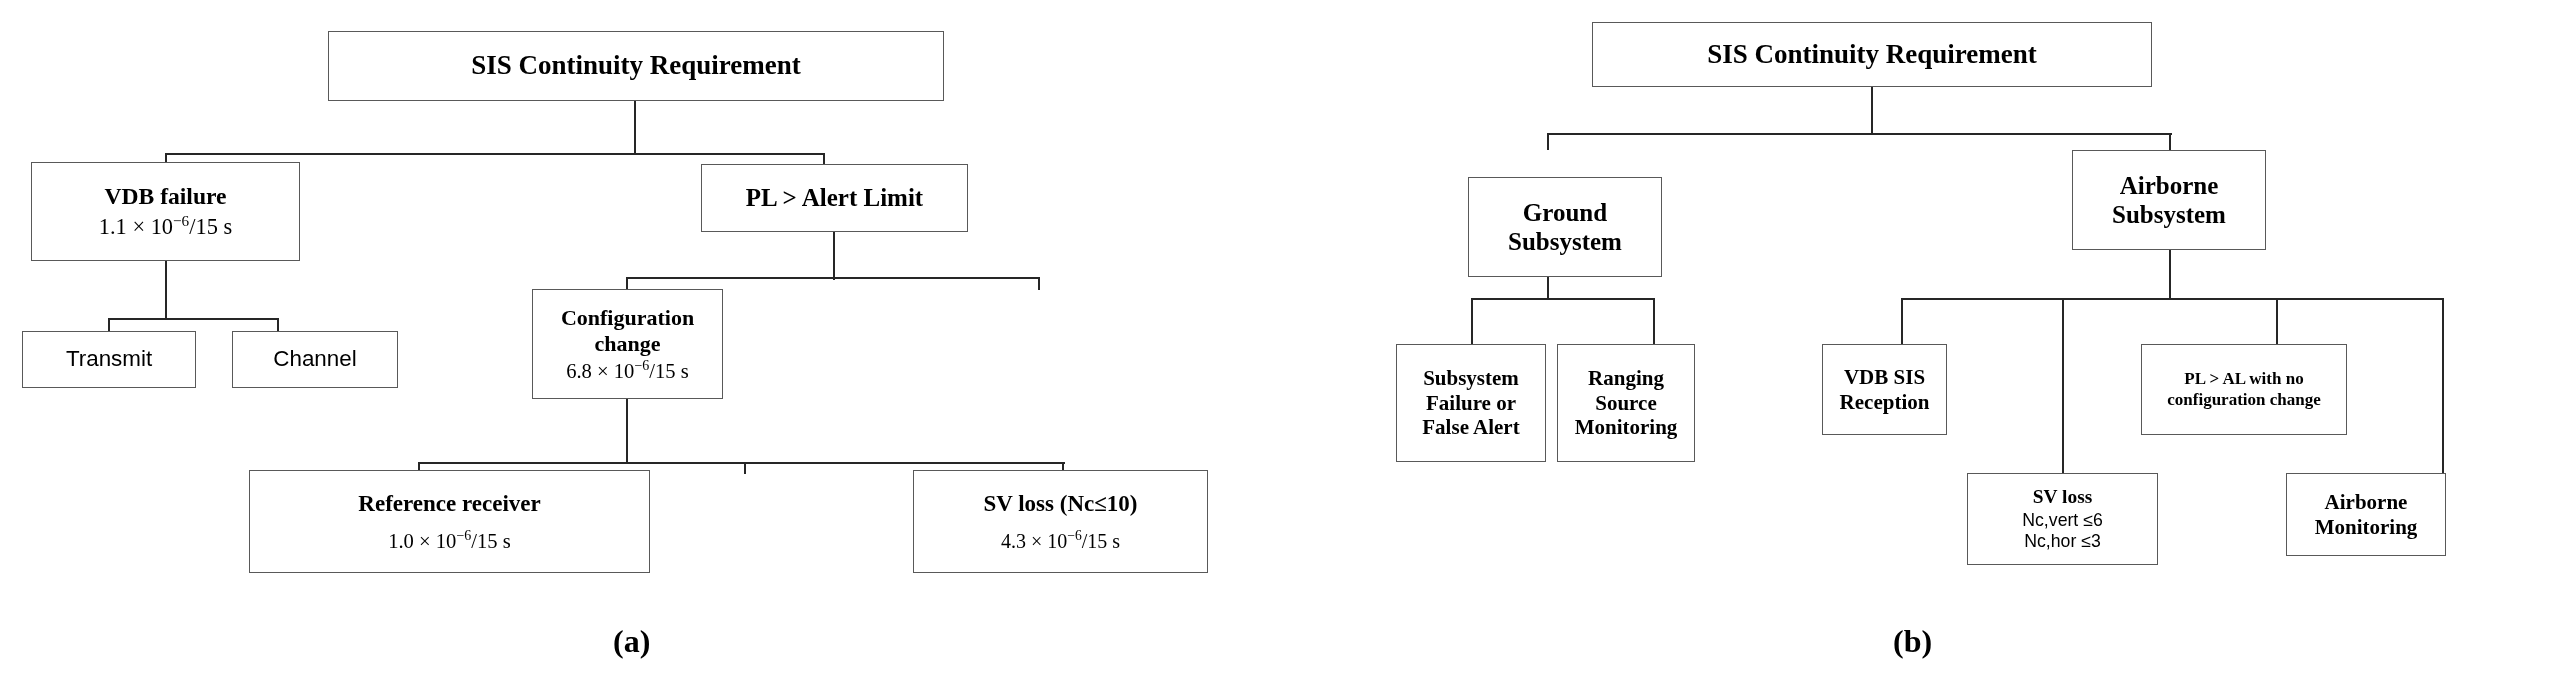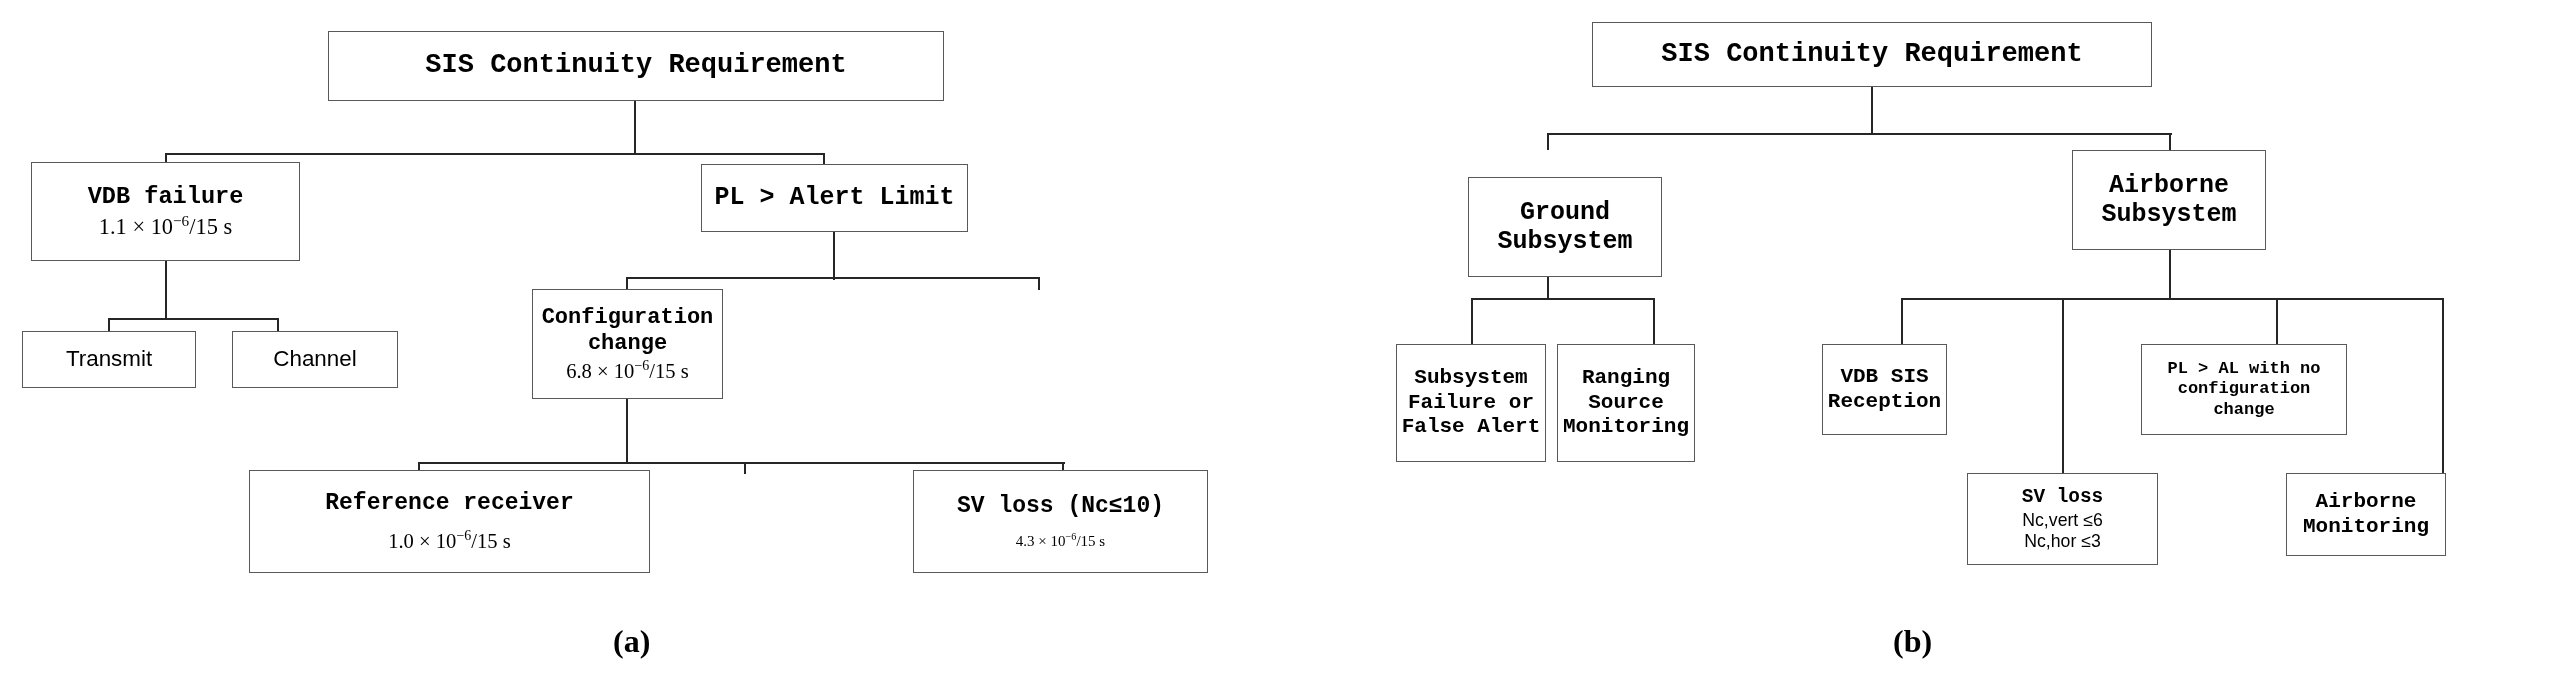--- a/index.html
+++ b/index.html
@@ -26,21 +26,21 @@
     display: flex;
     flex-direction: column;
     align-items: center;
     justify-content: center;
     text-align: center;
     line-height: 1.18;
     z-index: 2;
   }
   .t-bold {
     font-weight: bold;
-    font-family: Liberation Mono, monospace;
+    font-family: Liberation Serif, serif;
   }
   .t-reg {
     font-weight: normal;
     font-family: "Liberation Sans", sans-serif;
   }
   .t-serif {
     font-family: "Liberation Serif", serif;
     font-weight: normal;
   }
   .line {
@@ -119,21 +119,21 @@
 
 
   <div class="node" style="left:249px; top:470px; width:401px; height:103px;">
     <span class="t-bold" style="font-size:23px;">Reference receiver</span>
     <span class="t-serif" style="font-size:20.6px; margin-top:12px;"><span>1.0 × 10</span><sup>−6</sup><span>/15 s</span></span>
   </div>
 
 
   <div class="node" style="left:913px; top:470px; width:295px; height:103px;">
     <span class="t-bold" style="font-size:23px;">SV loss (Nc≤10)</span>
-    <span class="t-serif" style="font-size:15px; margin-top:13px;"><span>4.3 × 10</span><sup>−6</sup><span>/15 s</span></span>
+    <span class="t-serif" style="font-size:20px; margin-top:13px;"><span>4.3 × 10</span><sup>−6</sup><span>/15 s</span></span>
   </div>
 
   <div class="caption" style="left:613px; top:623px;">(a)</div>
 
   <div class="line vline" style="left:1871px; top:86px; height:48px;"></div>
   <div class="line hline" style="left:1547px; top:133px; width:625px;"></div>
   <div class="line vline" style="left:1547px; top:133px; height:16.5px;"></div>
   <div class="line vline" style="left:2169px; top:133px; height:16.5px;"></div>
 
   <div class="line vline" style="left:1547px; top:93px; height:0px;"></div>

